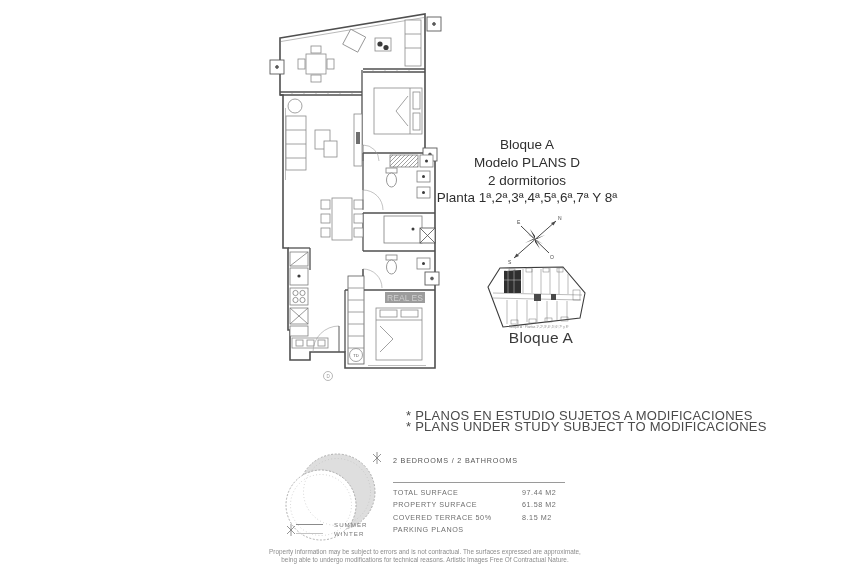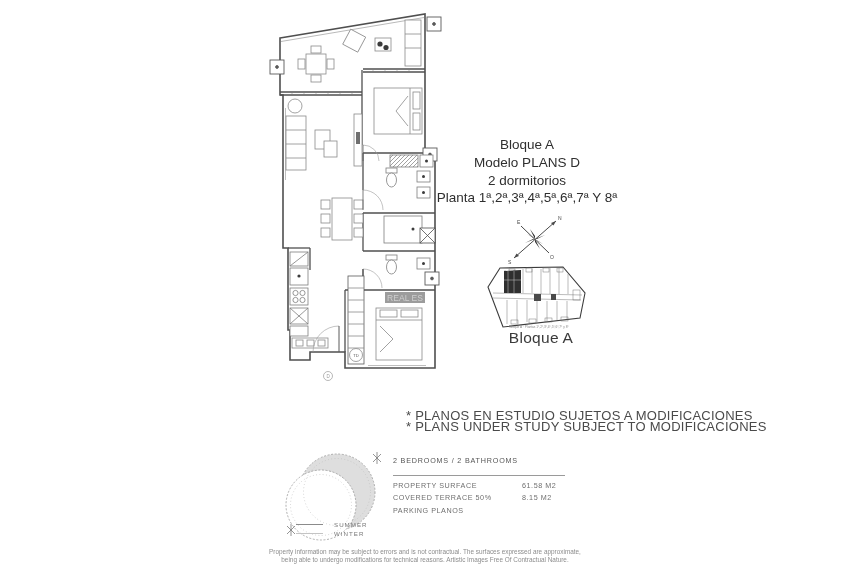--- a/index.html
+++ b/index.html
@@ -9,21 +9,21 @@
   
   .title-block{left:427px;top:136px;width:200px;text-align:center;
                font-size:13.5px;line-height:17.8px;color:#2f2f2f;}
   
   .bloque-label{left:485px;top:329px;width:112px;text-align:center;
                 font-size:15.5px;color:#3a3a3a;letter-spacing:.3px;}
   
   .notes{left:406px;top:410px;font-size:13px;line-height:11.4px;color:#4a4a4a;letter-spacing:.25px;}
   
   .surface-table{left:393px;top:456px;width:172px;color:#6f6f6f;}
-  .surface-table .hdr{font-size:7.2px;letter-spacing:.8px;color:#555;padding-bottom:10px;
+  .surface-table .hdr{font-size:7.2px;letter-spacing:.8px;color:#555;padding-bottom:17px;
                       border-bottom:1px solid #9a9a9a;margin-bottom:4px;}
   .surface-table .row{display:grid;grid-template-columns:129px auto;font-size:7.2px;
                       letter-spacing:.55px;line-height:12.4px;}
   
   .sun-legend{left:296px;top:520px;font-size:6.2px;letter-spacing:1px;color:#7a7a7a;}
   .sun-legend .lrow{display:flex;align-items:center;height:9px;}
   .sun-legend .swatch{display:inline-block;width:27px;height:1px;margin-right:11px;}
   .sw-summer{background:#8b8b8b;}
   .sw-winter{background:#c4c4c4;}
   
@@ -314,20 +314,24 @@
     </div>
     <div class="lrow">
       <span class="swatch sw-winter"></span>
       <span>WINTER</span>
     </div>
   </div>
 
   <div class="abs surface-table">
     <div class="hdr">2 BEDROOMS / 2 BATHROOMS</div>
     <div class="row">
+      <span>TOTAL SURFACE</span>
+      <span>97.44 M2</span>
+    </div>
+    <div class="row">
       <span>PROPERTY SURFACE</span>
       <span>61.58 M2</span>
     </div>
     <div class="row">
       <span>COVERED TERRACE 50%</span>
       <span>8.15 M2</span>
     </div>
     <div class="row">
       <span>PARKING PLANOS</span>
       <span></span>

